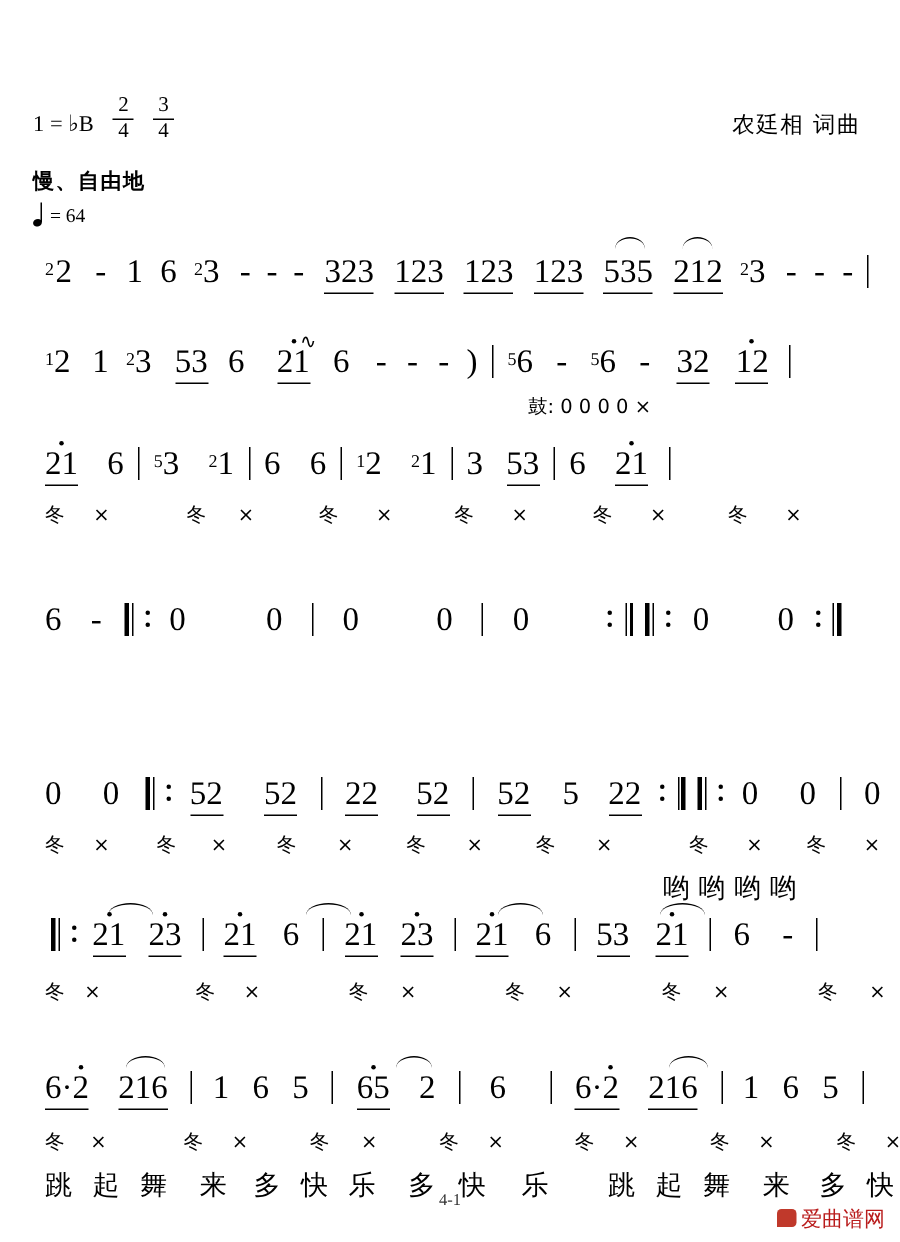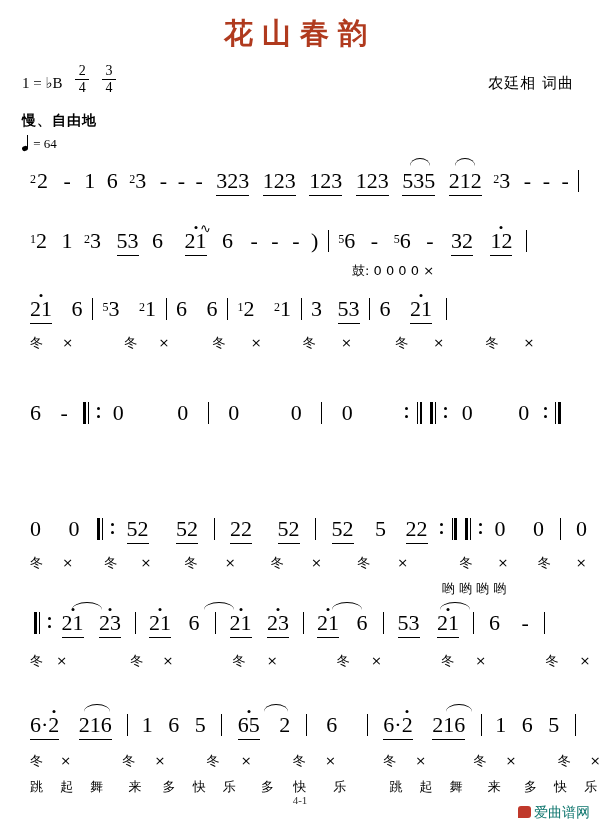--- a/index.html
+++ b/index.html
@@ -127,21 +127,21 @@
     right: 14px;
     font-family: "DejaVu Sans", sans-serif;
     font-size: 13px;
     white-space: nowrap;
   }
   .lyr2 {
     position: absolute;
     left: 18px;
     right: 14px;
     font-family: "DejaVu Sans", sans-serif;
-    font-size: 13px;
+    font-size: 18px;
     white-space: nowrap;
   }
   
   .n {
     position: relative;
     display: inline-block;
     font-size: 22px;
     line-height: 26px;
   }
   
@@ -238,39 +238,38 @@
     font-size: 11px;
     font-family: "Liberation Serif", serif;
     color: #333;
   }
   .watermark {
     position: absolute;
     right: 10px;
     bottom: 6px;
     font-family: "DejaVu Sans", sans-serif;
     font-size: 14px;
-    color: #0f766e;
+    color: #b91c1c;
     white-space: nowrap;
   }
   .watermark .wm-icon {
     display: inline-block;
     width: 13px; height: 12px;
     background: #c0392b;
     border-radius: 3px 3px 3px 0;
     margin-right: 3px;
     vertical-align: -1px;
   }
   .sp { display:inline-block; }
 </style>
 </head>
 <body>
 
 <div class="sheet">
 
-  <div class="title">花山春韵</div>
 
   <div class="key-sig">
     <span>1 = ♭B</span>
     <span class="meter">
       <span class="num">2</span>
       <span class="bar"></span>
       <span class="den">4</span>
     </span>
     <span class="meter">
       <span class="num">3</span>

